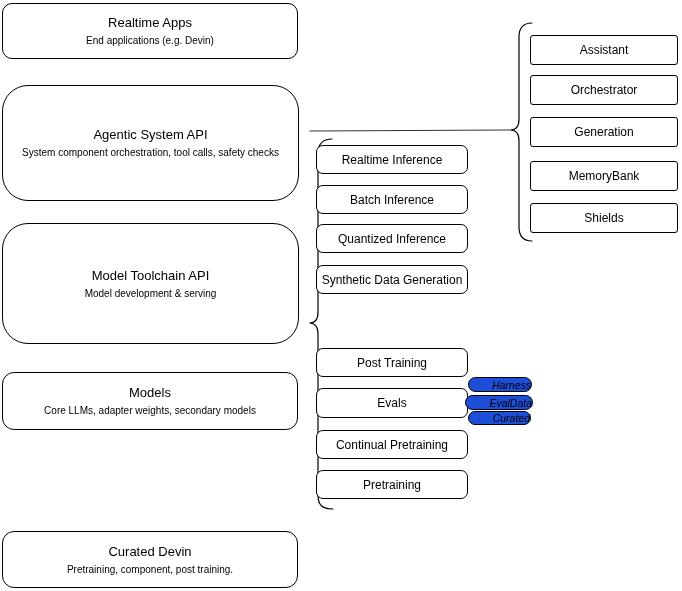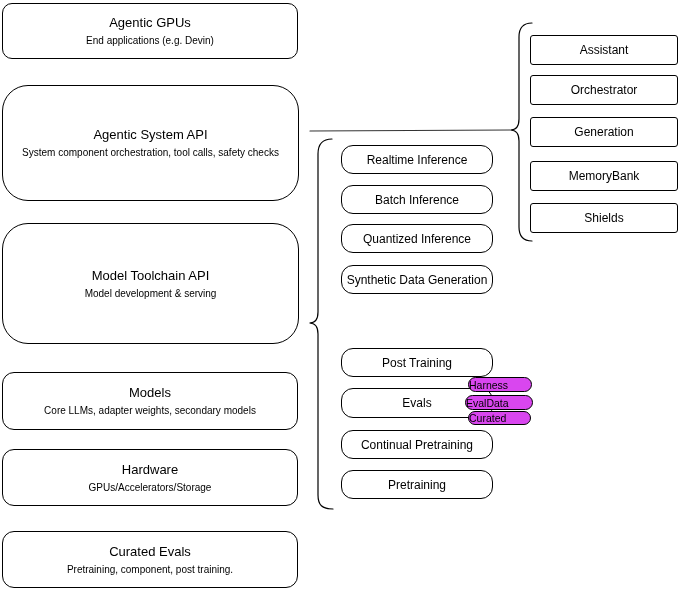--- a/index.html
+++ b/index.html
@@ -50,42 +50,43 @@
   }
   .mnode, .rnode {
     font-size: 12px;
     line-height: 14px;
     white-space: nowrap;
     z-index: 2;
   }
   .pill {
     position: absolute;
     box-sizing: border-box;
-    background: #d946ef;
+    background: #1d4ed8;
     border: 1px solid #000000;
     border-radius: 8px;
     display: flex;
     align-items: center;
-    justify-content: flex-start;
+    justify-content: flex-end;
     font-size: 10.5px;
     line-height: 12px;
     white-space: nowrap;
     z-index: 3;
+    font-style: italic;
   }
 
   
   #lb1 { left: 2px;  top: 3px;   width: 296px; height: 56px;  border-radius: 10px; }
   #lb2 { left: 2px;  top: 85px;  width: 297px; height: 116px; border-radius: 26px; }
   #lb3 { left: 2px;  top: 223px; width: 297px; height: 121px; border-radius: 26px; }
   #lb4 { left: 2px;  top: 372px; width: 296px; height: 58px;  border-radius: 12px; }
   #lb5 { left: 2px;  top: 449px; width: 296px; height: 57px;  border-radius: 12px; }
   #lb6 { left: 2px;  top: 531px; width: 296px; height: 57px;  border-radius: 12px; }
 
   
-  .mnode { left: 341px; width: 152px; height: 29px; border-radius: 12px; }
+  .mnode { left: 316px; width: 152px; height: 29px; border-radius: 7px; }
   #mb1 { top: 145px; }
   #mb2 { top: 185px; }
   #mb3 { top: 224px; }
   #mb4 { top: 265px; }
   #mb5 { top: 307px; }
   #mb6 { top: 348px; }
   #mb7 { top: 388px; height: 30px; }
   #mb8 { top: 430px; }
   #mb9 { top: 470px; }
 
@@ -110,41 +111,37 @@
   <svg class="wires" viewBox="0 0 682 591" xmlns="http://www.w3.org/2000/svg">
 
     <path d="M 310 131 L 510 130" stroke="#333333" stroke-width="1.2" fill="none" stroke-linecap="round"></path>
 
     <path d="M 332 139 C 322 139 318 144 318 154 L 318 312 C 318 318 316 323 309.5 323 C 316 323 318 328 318 334 L 318 495 C 318 505 322 509 333 509" stroke="#000000" stroke-width="1.2" fill="none" stroke-linecap="round"></path>
 
     <path d="M 532 23 C 523 23 519 28 519 37 L 519 119 C 519 125 517 130 510.5 130 C 517 130 519 135 519 141 L 519 227 C 519 236 523 241 532 241" stroke="#000000" stroke-width="1.2" fill="none" stroke-linecap="round"></path>
   </svg>
 
   <div class="node" id="lb1">
-    <div class="title">Agentic GPUs</div>
+    <div class="title">Realtime Apps</div>
     <div class="subtitle">End applications (e.g. Devin)</div>
   </div>
   <div class="node" id="lb2">
     <div class="title">Agentic System API</div>
     <div class="subtitle">System component orchestration, tool calls, safety checks</div>
   </div>
   <div class="node" id="lb3">
     <div class="title">Model Toolchain API</div>
     <div class="subtitle">Model development &amp; serving</div>
   </div>
   <div class="node" id="lb4">
     <div class="title">Models</div>
     <div class="subtitle">Core LLMs, adapter weights, secondary models</div>
   </div>
-  <div class="node" id="lb5">
-    <div class="title">Hardware</div>
-    <div class="subtitle">GPUs/Accelerators/Storage</div>
-  </div>
   <div class="node" id="lb6">
-    <div class="title">Curated Evals</div>
+    <div class="title">Curated Devin</div>
     <div class="subtitle">Pretraining, component, post training.</div>
   </div>
 
   <div class="node mnode" id="mb1">
     <span>Realtime Inference</span>
   </div>
   <div class="node mnode" id="mb2">
     <span>Batch Inference</span>
   </div>
   <div class="node mnode" id="mb3">

